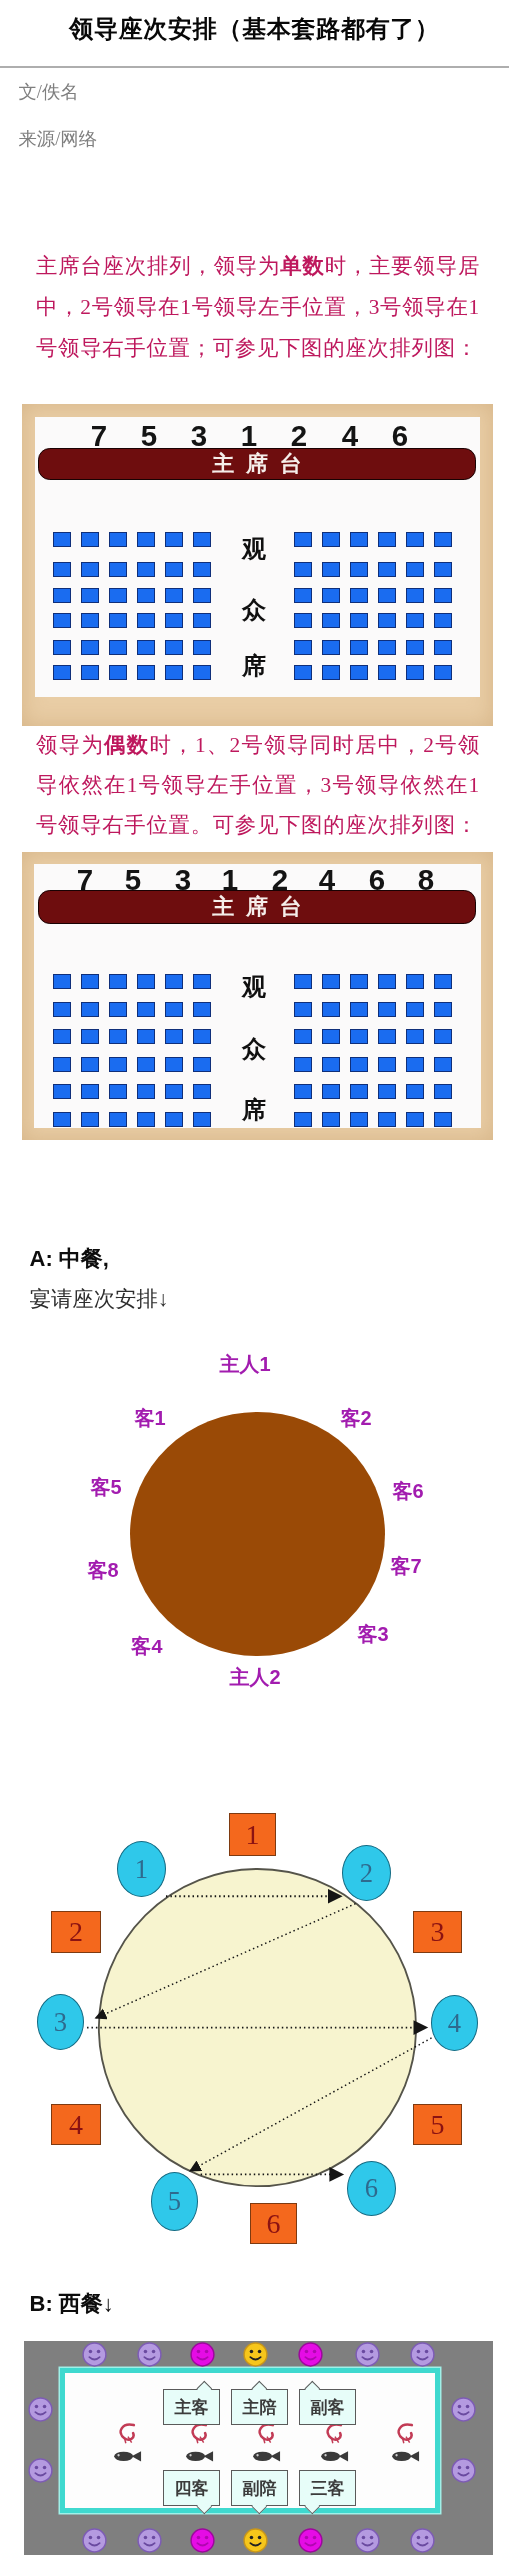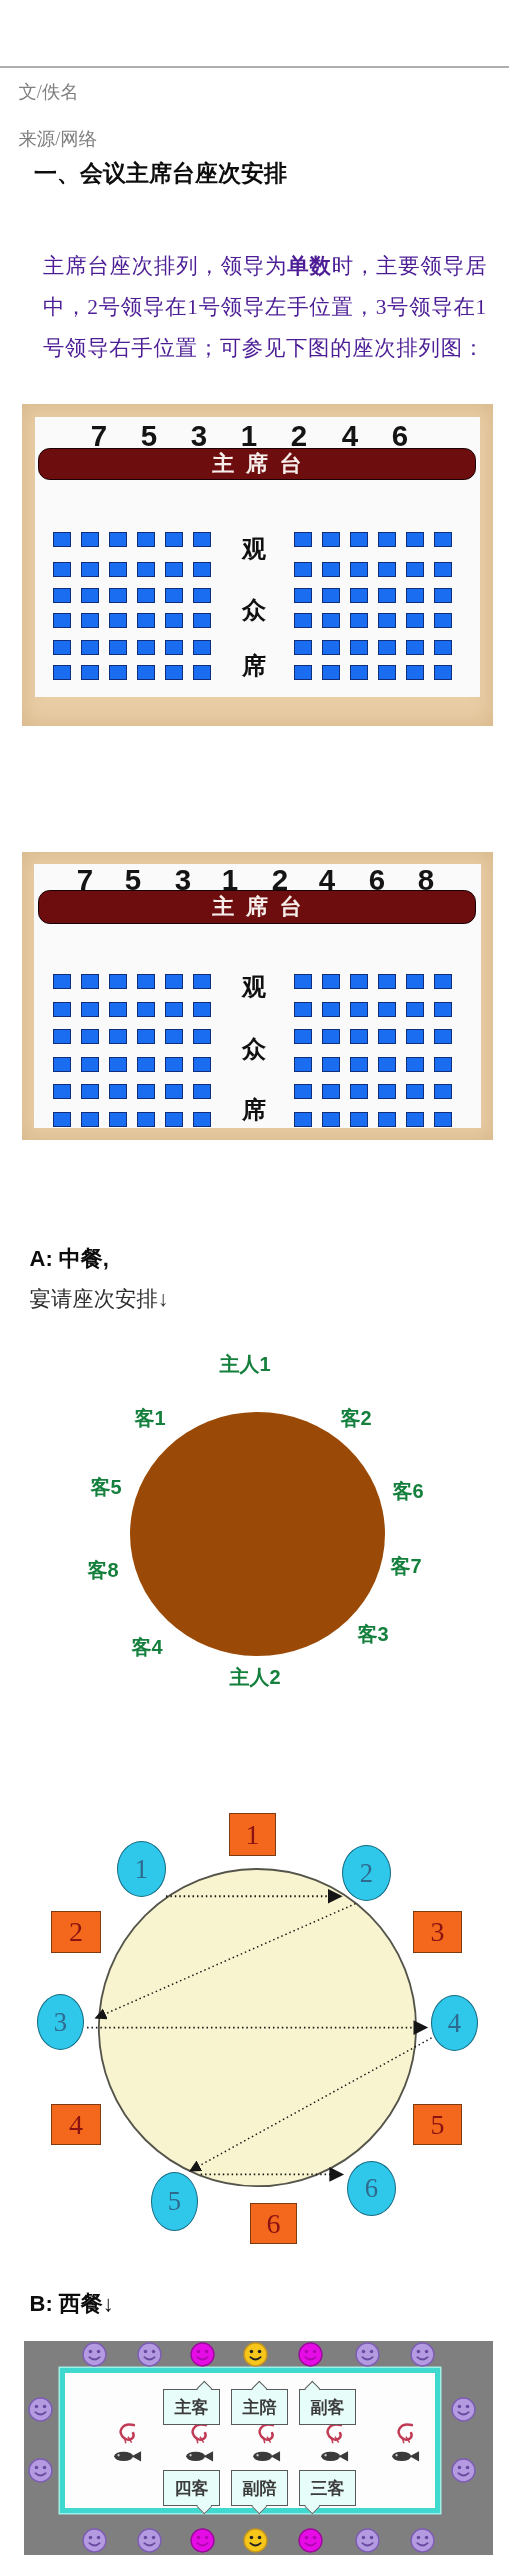--- a/index.html
+++ b/index.html
@@ -7,21 +7,21 @@
           font-family:"Liberation Serif",serif;color:#111;}
   .abs{position:absolute;}
 
   
   .article-title{top:13.3px;left:0;width:509px;text-align:center;
      font:bold 24px/32px "Liberation Sans",sans-serif;color:#080808;letter-spacing:0.7px;}
   .divider{top:66px;left:0;width:509px;height:2.2px;background:#aeaeae;}
   .byline{left:18.4px;font:18.4px/25px "Liberation Serif",serif;color:#7f7f7f;}
   .byline1{top:80px;} .byline2{top:127px;}
   .sec-heading{left:34px;font:bold 23px/29.5px "Liberation Sans",sans-serif;color:#0d0d0d;}
-  .para{left:43px;width:444px;font:21.4px/41px "Liberation Serif",serif;color:#4c1d95;letter-spacing:0.7px;text-align:justify;}
+  .para{left:36px;width:444px;font:21.4px/41px "Liberation Serif",serif;color:#be185d;letter-spacing:0.7px;text-align:justify;}
   .para b{font-weight:bold;}
 
   
   .podium-frame{background:var(--frame-tan,#e9cda5);box-shadow:inset 0 0 22px rgba(160,110,50,.25);}
   .podium-panel{position:absolute;background:var(--panel-white,#fbfafa);}
   .podium-num{position:absolute;transform:translateX(-50%);
      font:bold 29.5px/31px "Liberation Sans",sans-serif;color:#141414;}
   .stage-bar{position:absolute;background:var(--stage-red,#6e0d0e);border:1.5px solid #190203;border-radius:11.8px;
      display:flex;align-items:center;justify-content:center;
      font:bold 22px "Liberation Sans",sans-serif;color:#f5eeea;letter-spacing:11.8px;text-indent:11.8px;}
@@ -31,21 +31,21 @@
      font:bold 24px "Liberation Sans",sans-serif;color:#101010;}
 
   
   .mini-label{left:29.5px;font:bold 22px/29.5px "Liberation Sans",sans-serif;color:#0d0d0d;}
   .mini-note{left:29.5px;font:21.4px/29.5px "Liberation Serif",serif;color:#2e2e2e;}
 
   
   .round-table{left:130px;top:1412px;width:255px;height:244px;border-radius:50%;
      background:var(--table-brown,#9a4a06);}
   .ct-label{position:absolute;transform:translateX(-50%);white-space:nowrap;
-     font:bold 20px/25px "Liberation Sans",sans-serif;color:#15803d;text-align:center;}
+     font:bold 20px/25px "Liberation Sans",sans-serif;color:#a21caf;text-align:center;}
 
   
   .alt-square{position:absolute;background:var(--square-orange,#f4681d);border:1.5px solid #7e3a10;
      box-sizing:border-box;display:flex;align-items:center;justify-content:center;
      font:28px "Liberation Serif",serif;color:#8b1212;z-index:3;}
   .alt-oval{position:absolute;background:var(--oval-cyan,#2fc8ea);border:1.5px solid #156a82;border-radius:50%;
      box-sizing:border-box;display:flex;align-items:center;justify-content:center;
      font:26.6px "Liberation Serif",serif;color:#2e6a8e;z-index:2;}
 
   
@@ -59,25 +59,25 @@
   .bubble .tail{position:absolute;width:9.6px;height:9.6px;background:#e7fdf9;transform:rotate(45deg);}
   .bubble.tail-up .tail{top:-6.6px;left:var(--tail-x,22px);border-left:1.5px solid #5a5a5a;border-top:1.5px solid #5a5a5a;}
   .bubble.tail-down .tail{bottom:-6.6px;left:var(--tail-x,22px);border-right:1.5px solid #5a5a5a;border-bottom:1.5px solid #5a5a5a;}
   .food{position:absolute;width:32px;height:44px;z-index:1;}
 </style>
 </head>
 <body>
 
 <div id="canvas">
 
+  <div class="abs article-title">领导座次安排（基本套路都有了）</div>
   <div class="abs divider"></div>
   <div class="abs byline byline1">文/佚名</div>
   <div class="abs byline byline2">来源/网络</div>
 
-  <div class="abs sec-heading" style="top:159px;">一、会议主席台座次安排</div>
 
   <div class="abs para" style="top:246px;"><span>主席台座次排列，领导为</span><b>单数</b><span>时，主要领导居中，2号领导在1号领导左手位置，3号领导在1号领导右手位置；可参见下图的座次排列图：</span></div>
 
   <div class="abs podium-frame" id="podium-0" style="left:22px;top:404px;width:471px;height:322px;">
     <div class="podium-panel" style="left:13.3px;top:13.3px;right:13.3px;bottom:29.5px;"></div>
     <div class="stage-bar" style="left:16px;top:44px;width:438px;height:32px;box-sizing:border-box;">主席台</div>
   <div class="podium-num" style="left: 77px; top: 16px;">7</div>
       <div class="podium-num" style="left: 127px; top: 16px;">5</div>
       <div class="podium-num" style="left: 177px; top: 16px;">3</div>
       <div class="podium-num" style="left: 227px; top: 16px;">1</div>
@@ -154,20 +154,21 @@
       <div class="seat" style="left: 300px; top: 261px;"></div>
       <div class="seat" style="left: 328px; top: 261px;"></div>
       <div class="seat" style="left: 356px; top: 261px;"></div>
       <div class="seat" style="left: 384px; top: 261px;"></div>
       <div class="seat" style="left: 412px; top: 261px;"></div>
       <div class="aud-char" style="left: 232px; top: 145px;">观</div>
       <div class="aud-char" style="left: 232px; top: 206px;">众</div>
       <div class="aud-char" style="left: 232px; top: 262px;">席</div>
     </div>
 
+  <div class="abs para" style="top:725px;line-height:40px;"><span>领导为</span><b>偶数</b><span>时，1、2号领导同时居中，2号领导依然在1号领导左手位置，3号领导依然在1号领导右手位置。可参见下图的座次排列图：</span></div>
 
   <div class="abs podium-frame" id="podium-1" style="left:22px;top:852px;width:471px;height:288px;">
     <div class="podium-panel" style="left:11.8px;top:11.8px;right:11.8px;bottom:11.8px;"></div>
     <div class="stage-bar" style="left:16px;top:38px;width:438px;height:34px;box-sizing:border-box;">主席台</div>
   <div class="podium-num" style="left: 63px; top: 11.8px;">7</div>
       <div class="podium-num" style="left: 111px; top: 11.8px;">5</div>
       <div class="podium-num" style="left: 161px; top: 11.8px;">3</div>
       <div class="podium-num" style="left: 208px; top: 11.8px;">1</div>
       <div class="podium-num" style="left: 258px; top: 11.8px;">2</div>
       <div class="podium-num" style="left: 305px; top: 11.8px;">4</div>
@@ -254,21 +255,21 @@
   <div class="abs mini-note" style="top:1285px;">宴请座次安排↓</div>
 
   <div class="abs round-table"></div>
   <div class="abs ct-label" style="left:245px;top:1352px;">主人1</div>
   <div class="abs ct-label" style="left:150px;top:1406px;">客1</div>
   <div class="abs ct-label" style="left:356px;top:1406px;">客2</div>
   <div class="abs ct-label" style="left:106px;top:1475px;">客5</div>
   <div class="abs ct-label" style="left:408px;top:1479px;">客6</div>
   <div class="abs ct-label" style="left:103px;top:1558px;">客8</div>
   <div class="abs ct-label" style="left:406px;top:1554px;">客7</div>
-  <div class="abs ct-label" style="left:147px;top:1635px;">客4</div>
+  <div class="abs ct-label" style="left:147px;top:1635px;font-family:Liberation Mono, monospace;">客4</div>
   <div class="abs ct-label" style="left:373px;top:1622px;">客3</div>
   <div class="abs ct-label" style="left:255px;top:1665px;">主人2</div>
 
 
   <svg class="abs" style="left:0;top:1793px;z-index:1;" width="509" height="509" viewBox="0 0 690 690">
     <defs>
       <marker id="arr" markerWidth="9" markerHeight="9" refX="7" refY="4" orient="auto">
         <path d="M0,0 L8,4 L0,8 z" fill="#151515"></path>
       </marker>
     </defs>

